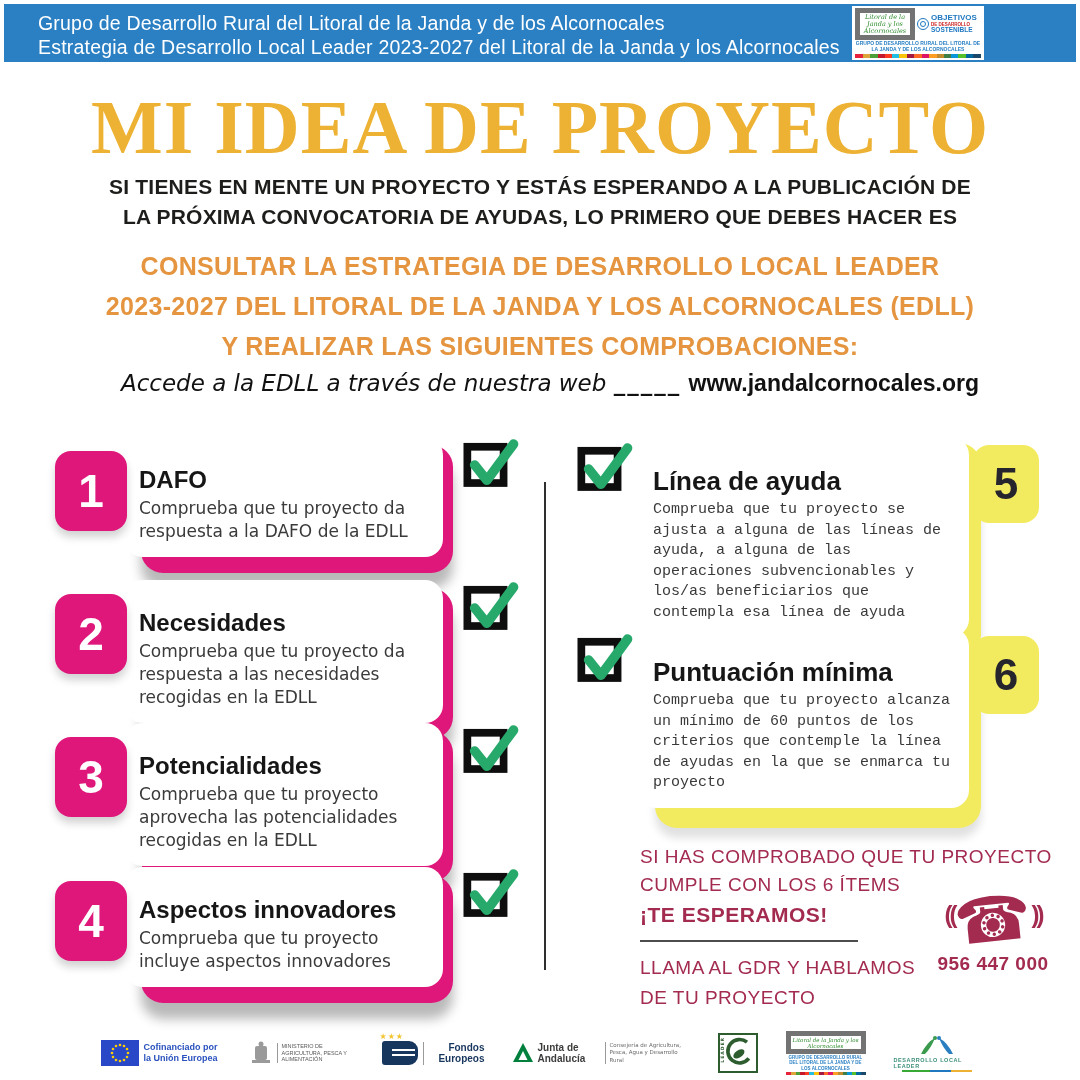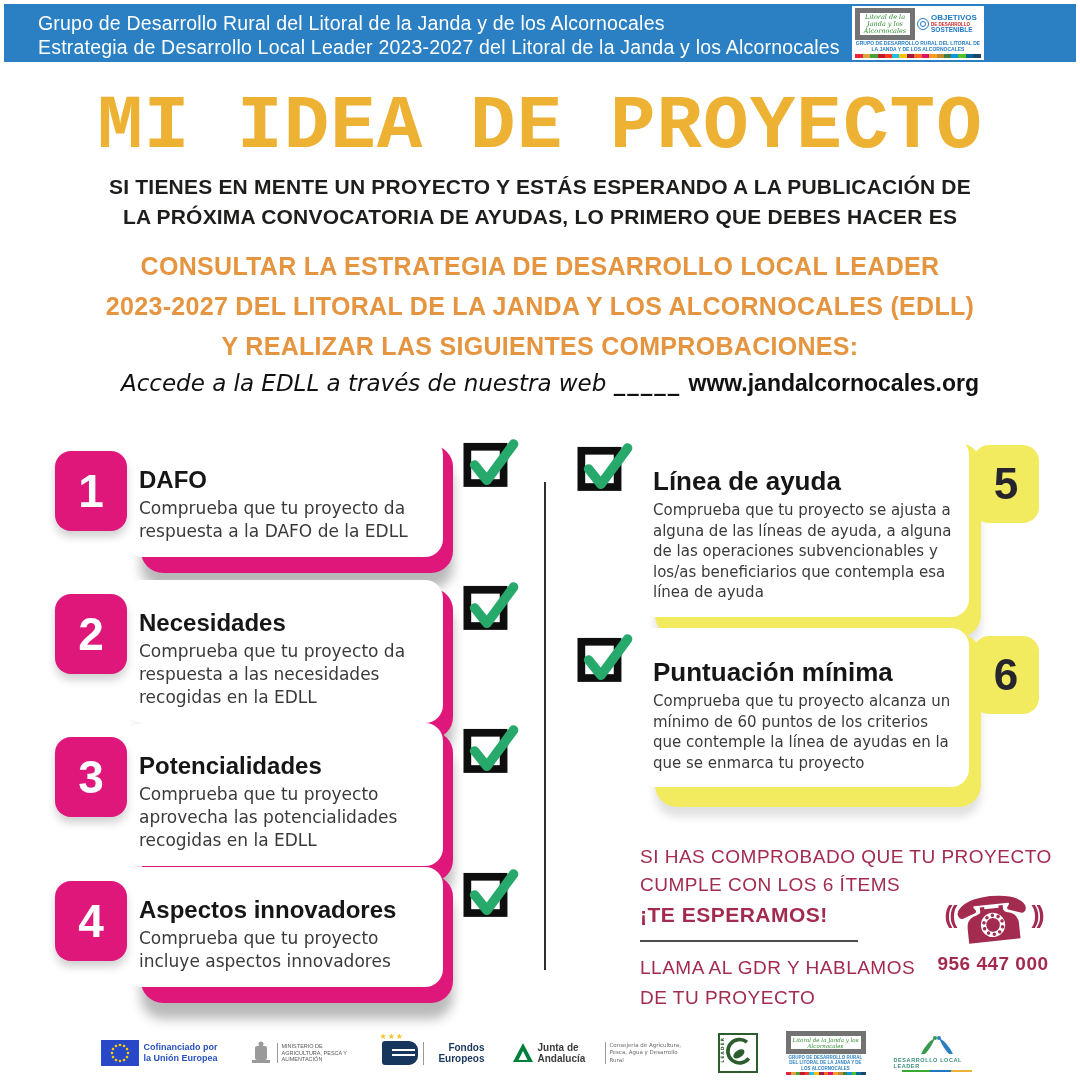--- a/index.html
+++ b/index.html
@@ -30,21 +30,21 @@
   .gdr-cap{font-size:5px;font-weight:bold;color:#2b80c4;text-align:center;line-height:1.15;
            margin-top:1px;font-family:"Liberation Sans",sans-serif;}
   .sdg-strip{height:4px;margin-top:1px;background:linear-gradient(90deg,
     #e5243b 0 6%,#dda63a 6% 12%,#4c9f38 12% 18%,#c5192d 18% 24%,#ff3a21 24% 29%,
     #26bde2 29% 35%,#fcc30b 35% 41%,#a21942 41% 47%,#fd6925 47% 53%,#dd1367 53% 59%,
     #fd9d24 59% 65%,#bf8b2e 65% 71%,#3f7e44 71% 76%,#0a97d9 76% 82%,#56c02b 82% 88%,
     #00689d 88% 94%,#19486a 94% 100%);}
 
   
   .title{position:absolute;top:84px;left:0;width:100%;text-align:center;
-         font-family:Liberation Mono, monospace;font-weight:800;font-size:76px;
+         font-family:Liberation Serif, serif;font-weight:800;font-size:76px;
          color:#edb233;letter-spacing:1px;}
   .intro{position:absolute;top:172px;left:100px;right:100px;text-align:center;
          font-family:"Liberation Sans",sans-serif;font-weight:bold;font-size:21px;
          color:#1d1d1b;line-height:30px;letter-spacing:.2px;}
   .instruction{position:absolute;top:246px;left:80px;right:80px;text-align:center;
          font-family:"Liberation Sans",sans-serif;font-weight:bold;font-size:25px;
          color:#e5953f;line-height:40px;letter-spacing:.3px;}
   .webline{position:absolute;top:370px;left:0;width:100%;text-align:center;font-size:23px;color:#111;margin-left:10px;}
   .webline .it{font-style:italic;}
   .webline .sep{letter-spacing:2px;font-weight:bold;}
@@ -70,21 +70,21 @@
   .accent-yellow{left:16px;top:6px;right:-12px;bottom:-20px;background:#f3eb5f;
                box-shadow:0 10px 8px rgba(0,0,0,.12);}
   .face{position:relative;z-index:2;background:#fff;border-radius:18px;box-sizing:border-box;}
   .item.left .face{padding:10px 12px 14px 14px;}
   .item.right .face{padding:10px 12px 14px 14px;}
   .card-title{font-family:"Liberation Sans",sans-serif;font-weight:800;color:#161616;margin-top:18px;}
   .item.left .card-title{font-size:24px;line-height:30px;}
   .item.right .card-title{font-size:26px;line-height:32px;}
   .card-body{color:#3a3a3a;}
   .item.left .card-body{font-size:17px;line-height:23px;margin-top:2px;}
-  .item.right .card-body{font-size:15px;line-height:20.5px;margin-top:3px;}
+  .item.right .card-body{font-size:15px;line-height:20.5px;margin-top:3px;font-family:Liberation Mono, monospace;}
 
   .cbx{position:absolute;width:58px;height:58px;z-index:4;}
   .item.left .cbx{left:406px;top:-2px;}
   .item.right .cbx{left:0;top:2px;}
 
   .vdivider{position:absolute;left:544px;top:482px;width:2px;height:488px;background:#2f2f2f;}
 
   
   .closing{position:absolute;left:640px;top:843px;width:420px;color:#a32b50;
            font-family:"Liberation Sans",sans-serif;}

